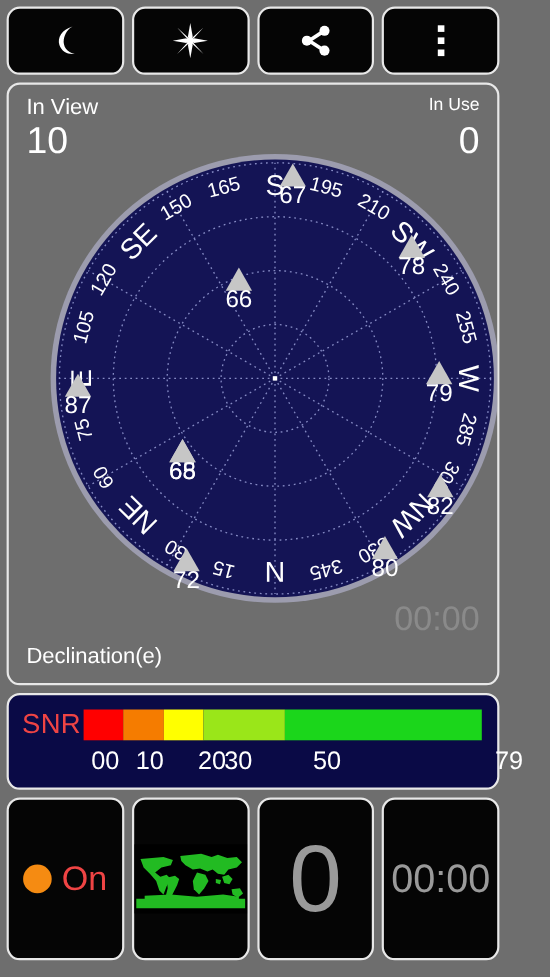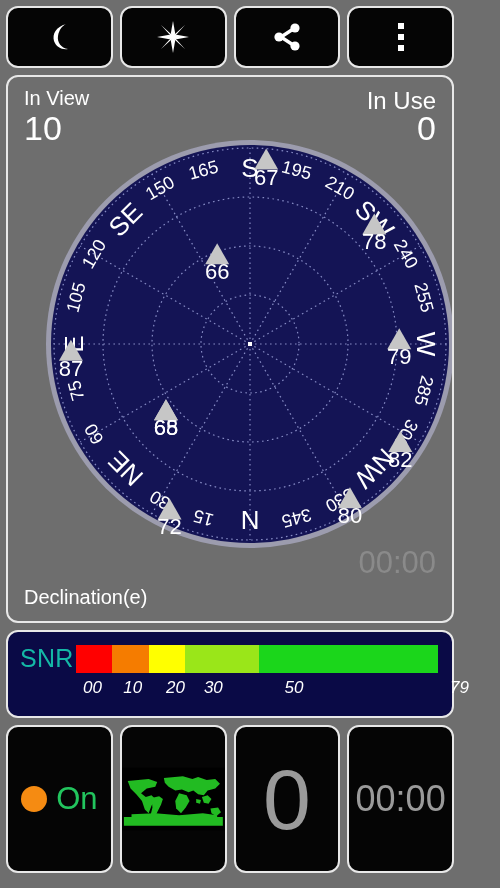--- a/index.html
+++ b/index.html
@@ -20,52 +20,52 @@
   }
   .tbtn svg{display:block;}
 
   
   .sky-panel{
     margin-top:7px;height:548px;border:2px solid #e8e8e8;border-radius:12px;
     background:#6e6e6e;position:relative;box-sizing:border-box;overflow:hidden;
   }
   .lbl-inview{position:absolute;left:16px;top:10px;color:#fff;font-size:20px;}
   .val-inview{position:absolute;left:16px;top:32px;color:#fff;font-size:34px;line-height:38px;}
-  .lbl-inuse{position:absolute;right:16px;top:10px;color:#fff;font-size:24px;}
+  .lbl-inuse{position:absolute;right:16px;top:10px;color:#fff;font-size:16px;}
   .val-inuse{position:absolute;right:16px;top:32px;color:#fff;font-size:34px;line-height:38px;}
 
   .decl-val{position:absolute;left:16px;bottom:42px;color:#8a8a8a;font-size:31px;line-height:32px;}
   .decl-lbl{position:absolute;left:16px;bottom:12px;color:#ffffff;font-size:20px;}
   .fix-val{position:absolute;right:16px;bottom:42px;color:#8a8a8a;font-size:31px;line-height:32px;}
   .fix-lbl{position:absolute;right:16px;bottom:12px;color:#fff;font-size:20px;}
 
   .radar{position:absolute;left:36px;top:61px;width:412px;height:412px;}
 
   
   .snr-panel{
     margin-top:7px;height:88px;border:2px solid #e8e8e8;border-radius:12px;
     background:#0a0a46;box-sizing:border-box;position:relative;
   }
   .snr-row{position:absolute;left:12px;top:12px;right:14px;display:flex;align-items:center;}
-  .snr-label{color:#14b8a6;font-size:25px;margin-right:2px;letter-spacing:.3px;}
+  .snr-label{color:#ef4444;font-size:25px;margin-right:2px;letter-spacing:.3px;}
   .snr-bar{height:28px;flex:1;display:flex;}
   .snr-seg{height:100%;}
   .snr-ticks{position:absolute;left:12px;right:14px;top:46px;height:26px;}
-  .snr-tick{position:absolute;color:#fff;font-size:17px;top:0;font-style:italic;}
+  .snr-tick{position:absolute;color:#fff;font-size:23px;top:0;}
 
   
   .bottom{margin-top:7px;display:flex;gap:7px;height:148px;}
   .bp{
     flex:1;background:#050505;border:2px solid #e8e8e8;border-radius:12px;
     display:flex;align-items:center;justify-content:center;box-sizing:border-box;
     overflow:hidden;position:relative;
   }
   .onwrap{display:flex;align-items:center;gap:9px;}
   .ondot{width:26px;height:26px;border-radius:50%;background:#f58b12;}
-  .ontext{color:#22c55e;font-size:31px;}
+  .ontext{color:#ef4444;font-size:31px;}
   .bignum{color:#9a9a9a;font-size:86px;line-height:86px;font-weight:400;}
   .clock{color:#9a9a9a;font-size:36px;line-height:36px;}
   .worldmap{display:block;}
 </style>
 </head>
 <body>
 
 <div class="app">
 
   <div class="toolbar">
@@ -225,21 +225,21 @@
           <div class="snr-seg" style="flex: 10 1 0%; background: rgb(255, 0, 0);"></div>
           <div class="snr-seg" style="flex: 10 1 0%; background: rgb(245, 124, 0);"></div>
           <div class="snr-seg" style="flex: 10 1 0%; background: rgb(255, 255, 0);"></div>
           <div class="snr-seg" style="flex: 20 1 0%; background: rgb(154, 230, 25);"></div>
           <div class="snr-seg" style="flex: 49 1 0%; background: rgb(27, 214, 27);"></div>
         </div>
     </div>
     <div class="snr-ticks" id="snr-ticks">
         <div class="snr-tick" style="left: 63px;">00</div>
         <div class="snr-tick" style="left: 103.303px;">10</div>
-        <div class="snr-tick" style="left: 146px;">20</div>
+        <div class="snr-tick" style="left: 160px;">20</div>
         <div class="snr-tick" style="left: 183.909px;">30</div>
         <div class="snr-tick" style="left: 264.515px;">50</div>
         <div class="snr-tick" style="left: 430px;">79</div>
       </div>
   </div>
 
   <div class="bottom">
 
     <div class="bp">
       <div class="onwrap">

